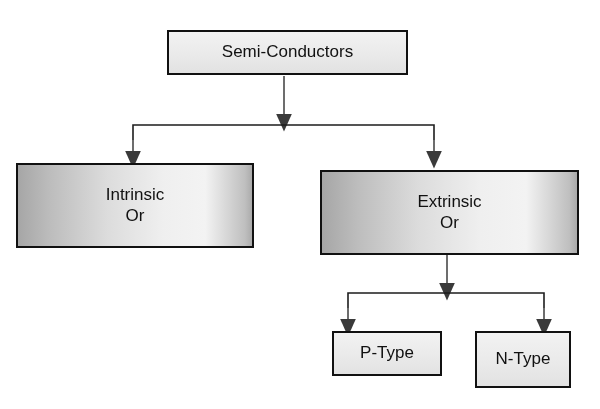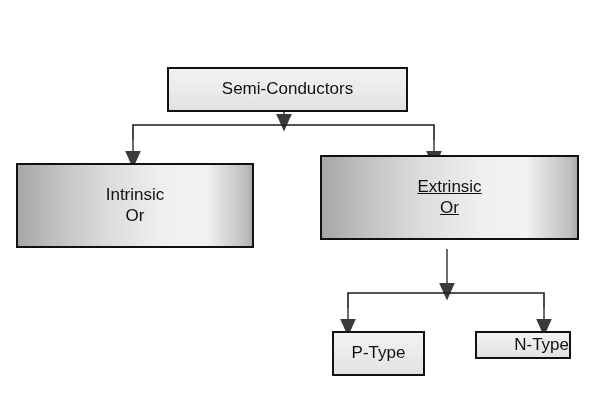--- a/index.html
+++ b/index.html
@@ -33,25 +33,25 @@
   
   .node.plain {
     background: linear-gradient(180deg, #f2f2f2 0%, #eaeaea 55%, #e2e2e2 100%);
   }
   
   .node.shaded {
     background: linear-gradient(90deg, #a6a6a6 0%, #bdbdbd 14%, #dcdcdc 38%,
                                 #efefef 62%, #f3f3f3 80%, #bfbfbf 97%, #ababab 100%);
   }
 
-  #root       { left: 167px; top: 30px;  width: 241px; height: 45px; font-size: 17px; margin-top: 37px; }
+  #root       { left: 167px; top: 30px;  width: 241px; height: 45px; font-size: 17px; }
   #intrinsic  { left: 16px;  top: 163px; width: 238px; height: 85px; font-size: 17px; }
-  #extrinsic  { left: 320px; top: 155px; width: 259px; height: 85px; font-size: 17px; text-decoration: underline; }
-  #ptype      { left: 332px; top: 331px; width: 93px;  height: 45px; font-size: 17px; }
-  #ntype      { left: 475px; top: 331px; width: 96px;  height: 28px; font-size: 17px; align-items: flex-end; }
+  #extrinsic  { left: 320px; top: 170px; width: 259px; height: 85px; font-size: 17px; }
+  #ptype      { left: 332px; top: 331px; width: 110px;  height: 45px; font-size: 17px; }
+  #ntype      { left: 475px; top: 331px; width: 96px;  height: 57px; font-size: 17px; }
 
   #edges { position: absolute; left: 0; top: 0; width: 600px; height: 409px; }
 </style>
 </head>
 <body>
 
 <div id="canvas">
 
   <svg id="edges" viewBox="0 0 600 409" xmlns="http://www.w3.org/2000/svg">
     <defs>

